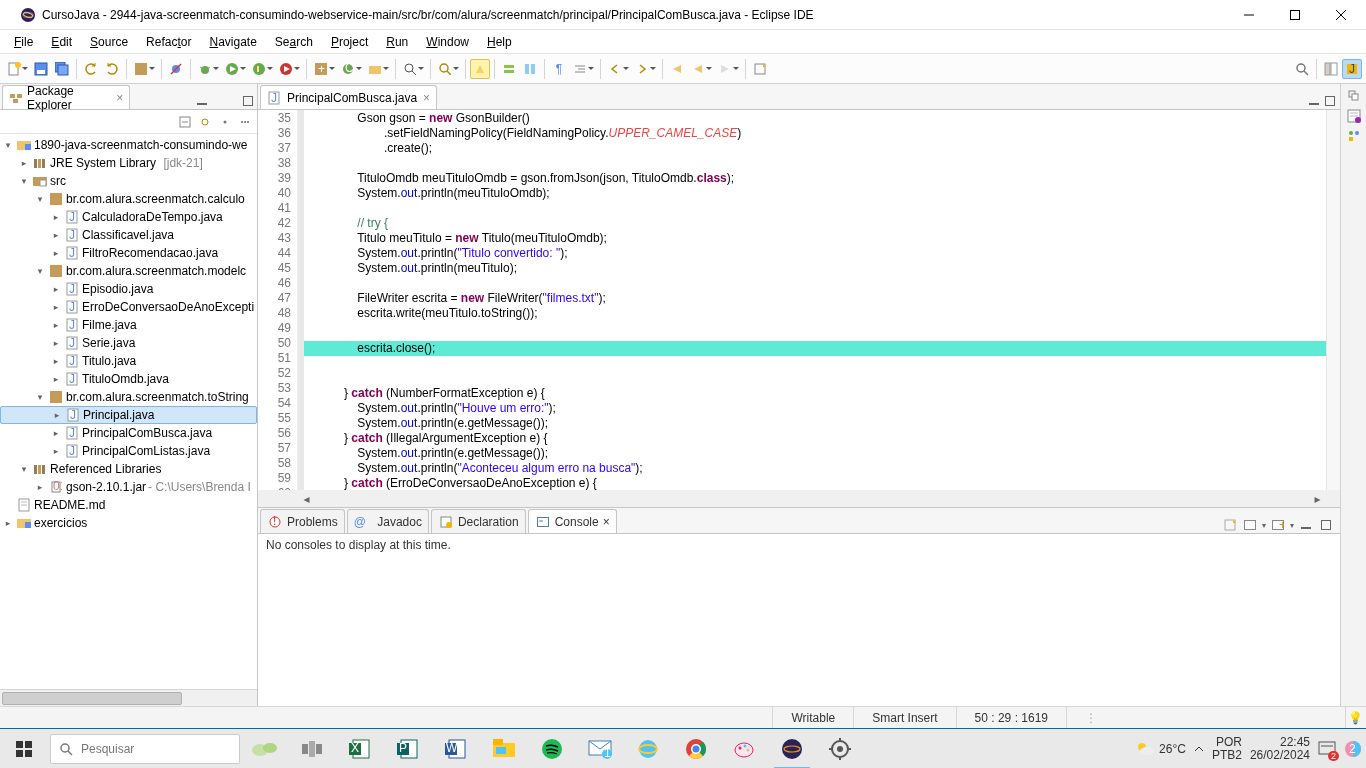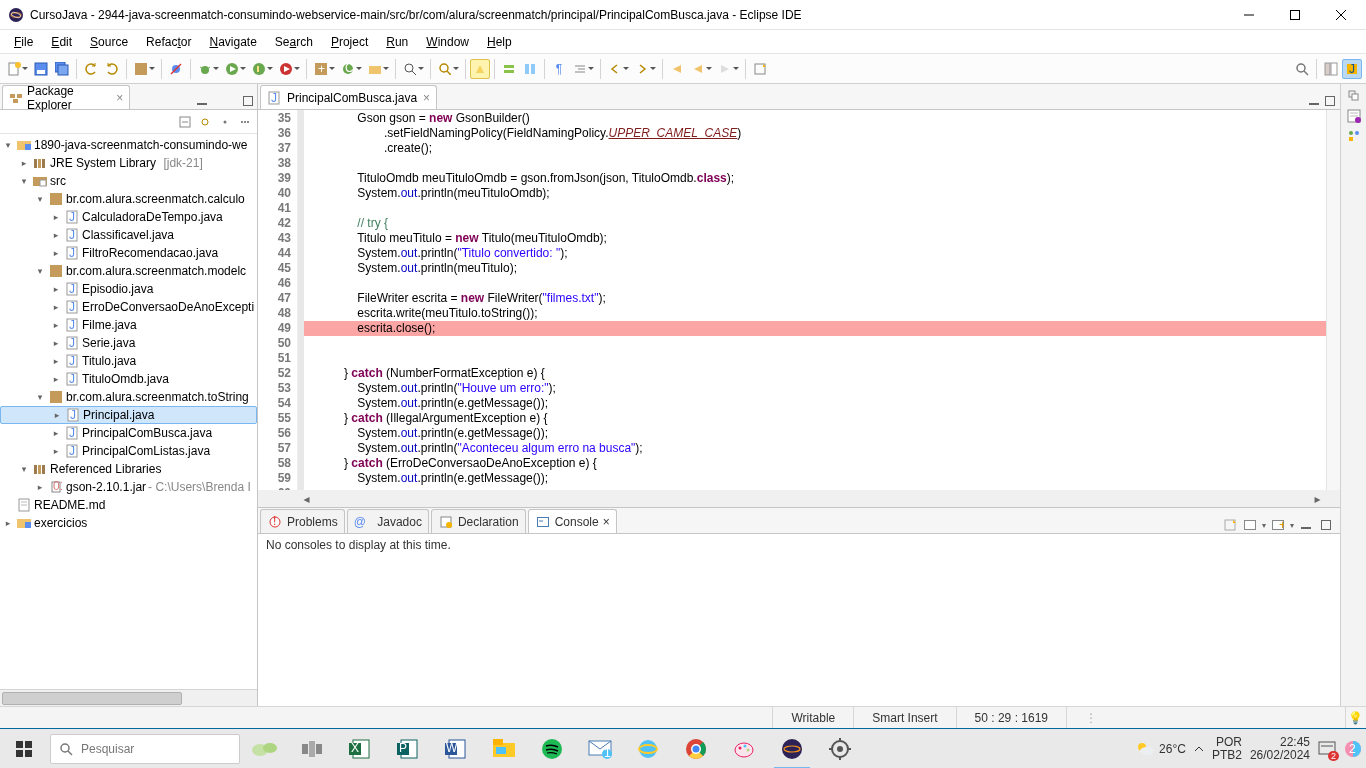--- a/index.html
+++ b/index.html
@@ -1,17 +1,17 @@
 <!DOCTYPE html>
 <html><head>
 <meta charset="utf-8">
 <style>
 * { margin:0; padding:0; box-sizing:border-box; font-family:"Segoe UI",Tahoma,sans-serif; font-size:12px; }
 body { width:1366px; height:768px; background:#f0f0f0; overflow:hidden; display:flex; flex-direction:column; }
-.titlebar { height:30px; background:#fff; display:flex; align-items:center; padding:0 2px 0 8px; border-bottom:1px solid #e4e4e4;}
+.titlebar { height:30px; background:#fff; display:flex; align-items:center; padding:0 2px 0 20px; border-bottom:1px solid #e4e4e4;}
 .titlebar .eclipse-icon{width:16px;height:16px;margin-right:6px;}
 .titlebar .title{flex:1;color:#000;}
 .titlebar .winbtn{width:46px;height:30px;display:flex;align-items:center;justify-content:center;color:#333;}
 .menubar{height:24px;background:#fff;display:flex;align-items:center;padding:0 6px;gap:2px;border-bottom:1px solid #e4e4e4;}
 .menubar .mi{padding:2px 8px;border-radius:2px;}
 .menubar .mi u{text-decoration:underline;}
 .toolbar{height:30px;background:#fcfcfc;display:flex;align-items:center;padding:0 4px;gap:1px;border-bottom:1px solid #d0d0d0;}
 .tb-btn{width:20px;height:20px;display:flex;align-items:center;justify-content:center;border-radius:2px;position:relative;}
 .tb-btn.drop::after{content:"";position:absolute;right:-4px;top:8px;border:3px solid transparent;border-top-color:#555;}
 .tb-btn.drop{margin-right:6px;}
@@ -30,29 +30,29 @@
 .twist{width:12px;height:12px;display:inline-flex;align-items:center;justify-content:center;color:#666;font-size:9px;}
 .twist.none{visibility:hidden;}
 .nico{width:16px;height:16px;display:inline-flex;align-items:center;justify-content:center;font-size:11px;}
 .scroll-x{height:17px;background:#f0f0f0;border-top:1px solid #d4d4d4;display:flex;align-items:center;}
 .scroll-x .thumb{height:13px;background:#cfcfcf;border:1px solid #b0b0b0;border-radius:2px;margin-left:2px;width:180px;}
 .rightstrip{width:26px;background:#f3f3f3;border-left:1px solid #d0d0d0;display:flex;flex-direction:column;align-items:center;padding-top:4px;gap:4px;}
 .centerpane{flex:1;display:flex;flex-direction:column;min-width:0;}
 .editor-area{flex:1;display:flex;flex-direction:column;min-height:0;border-bottom:1px solid #c5c5c5;}
 .editortab-row{height:26px;display:flex;align-items:flex-end;background:#f6f6f6;border-bottom:1px solid #c5c5c5;padding:0 2px;}
 .editor-body{flex:1;display:flex;min-height:0;background:#fff;}
-.gutter{width:40px;background:#fff;border-right:1px solid #eee;color:#787878;text-align:right;padding:1px 6px 0 0;font-family:Consolas,monospace;font-size:12px;line-height:15px;font-weight:bold;}
+.gutter{width:40px;background:#fff;border-right:1px solid #eee;color:#787878;text-align:right;padding:1px 6px 0 0;font-family:Consolas,monospace;font-size:12px;line-height:15px;}
 .ovg{width:6px;background:#e8e8e8;}
 .code{flex:1;font-family:Consolas,monospace;font-size:12px;line-height:15px;white-space:pre;overflow:hidden;padding-top:1px;}
 .code .kw{color:#7f0055;font-weight:bold;}
 .code .st{color:#2a00ff;}
 .code .cm{color:#3f7f5f;}
 .code .fld{color:#0000c0;margin-top:6px;}
-.code .cst{color:#7f1d1d;font-style:italic;text-decoration:underline;}
-.code .line.hl{background:#fca5a5;display:block;}
+.code .cst{color:#ef4444;font-style:italic;}
+.code .line.hl{background:#5eead4;display:block;margin-top:20px;}
 .editor-right-ov{width:14px;background:#f7f7f7;border-left:1px solid #e4e4e4;}
 .editor-hscroll{height:17px;background:#f0f0f0;display:flex;align-items:center;}
 .editor-hscroll .arrow{width:17px;text-align:center;color:#666;}
 .bottom-views{height:198px;display:flex;flex-direction:column;background:#fff;}
 .btab{height:24px;border:1px solid #c5c5c5;border-bottom:none;background:#f3f3f3;border-radius:3px 3px 0 0;display:flex;align-items:center;padding:0 6px;gap:4px;color:#333;}
 .btab.active{background:#fff;}
 .bottom-tool{margin-left:auto;display:flex;gap:4px;align-items:center;padding-right:4px;}
 .console-body{flex:1;padding:4px 8px;color:#333;background:#fff;}
 .statusbar{height:22px;background:#f4f4f4;border-top:1px solid #d6d6d6;display:flex;align-items:center;font-size:12px;color:#333;}
 .statusbar .cell{padding:0 18px;border-left:1px solid #d6d6d6;height:100%;display:flex;align-items:center;}

